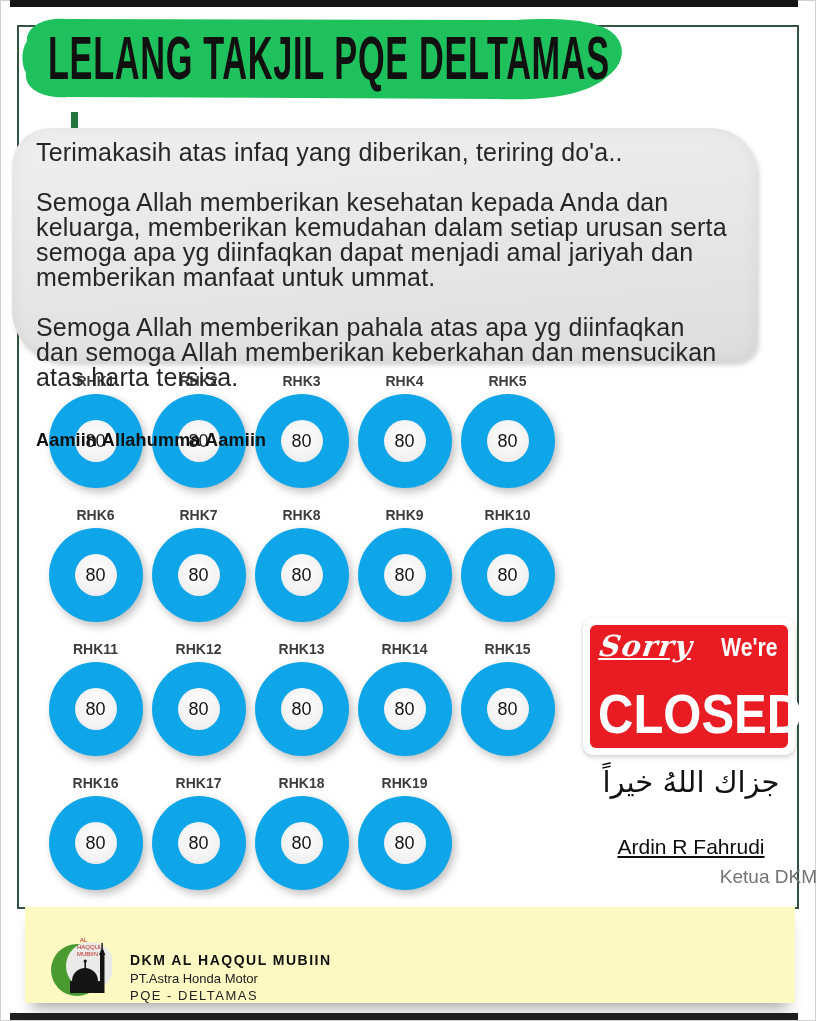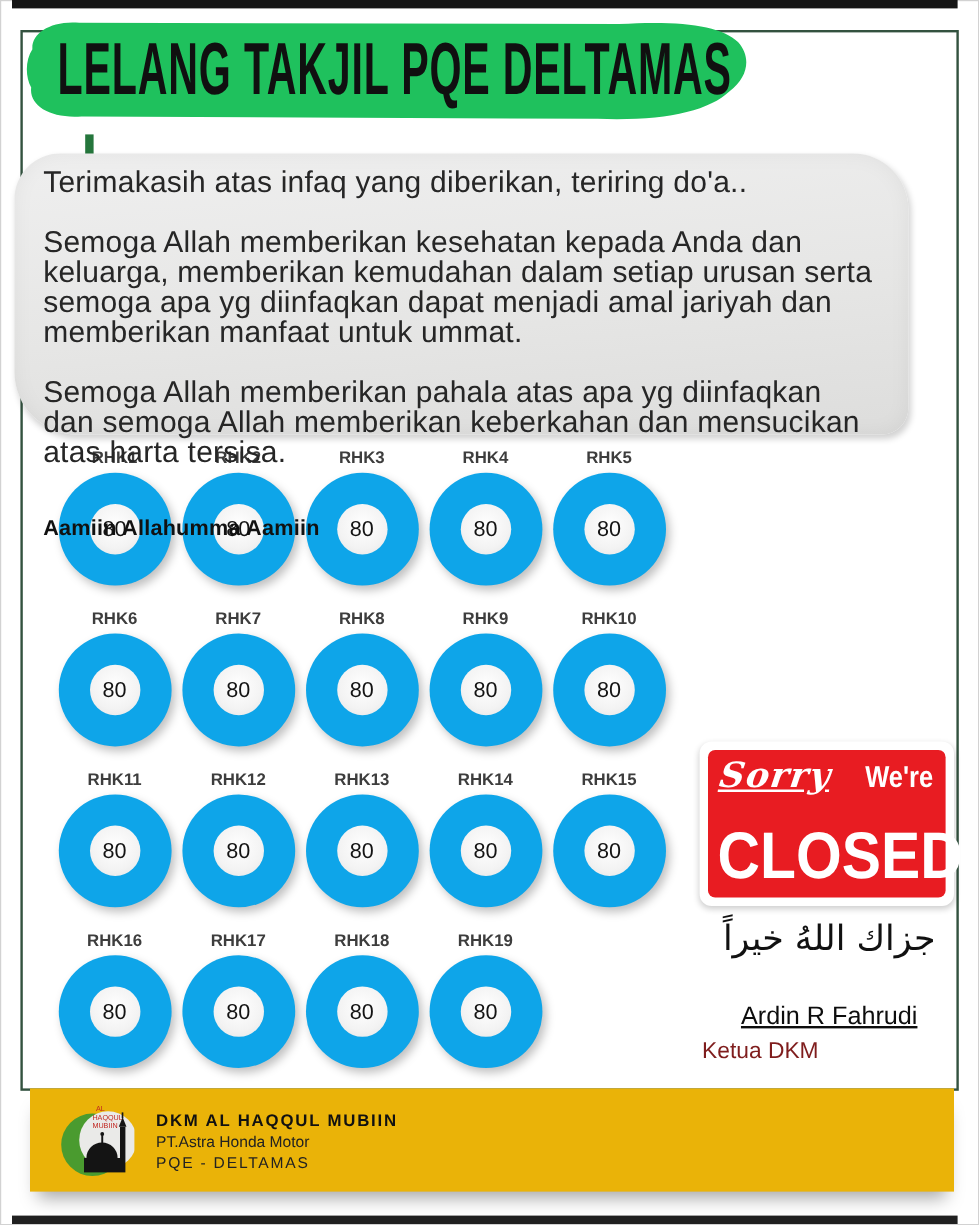--- a/index.html
+++ b/index.html
@@ -88,28 +88,28 @@
   
   .arabic{
     position:absolute;left:585px;top:765px;width:212px;text-align:center;
     font-family:"DejaVu Sans",sans-serif;font-size:29px;color:#111;direction:rtl;z-index:2;
   }
   .sig-name{
     position:absolute;left:585px;top:835px;width:212px;text-align:center;
     font-weight:400;font-size:21px;color:#0d0d0d;text-decoration:underline;z-index:2;
   }
   .sig-role{
-    position:absolute;left:585px;top:866px;width:212px;text-align:left;
-    font-size:19px;color:#7f1d1d;z-index:2;
+    position:absolute;left:605px;top:866px;width:212px;text-align:right;
+    font-size:19px;color:#737373;z-index:2;
   }
 
   
   .footer{
-    position:absolute;left:25px;top:907px;width:770px;height:86px;
-    background:#eab308;display:flex;align-items:center;
+    position:absolute;left:25px;top:907px;width:770px;height:96px;
+    background:#fef9c3;display:flex;align-items:flex-end;
     box-shadow:0 12px 14px -7px rgba(0,0,0,0.35);z-index:3;
   }
   .footer-logo{margin-left:25px;width:62px;height:74px;flex:0 0 auto;}
   .footer-text{margin-left:18px;}
   .footer-org{font-weight:700;font-size:14px;color:#111;letter-spacing:1.5px;}
   .footer-company{font-size:13px;color:#222;margin-top:3px;}
   .footer-site{font-size:13px;color:#222;margin-top:2px;letter-spacing:1.5px;}
 </style>
 </head>
 <body>

